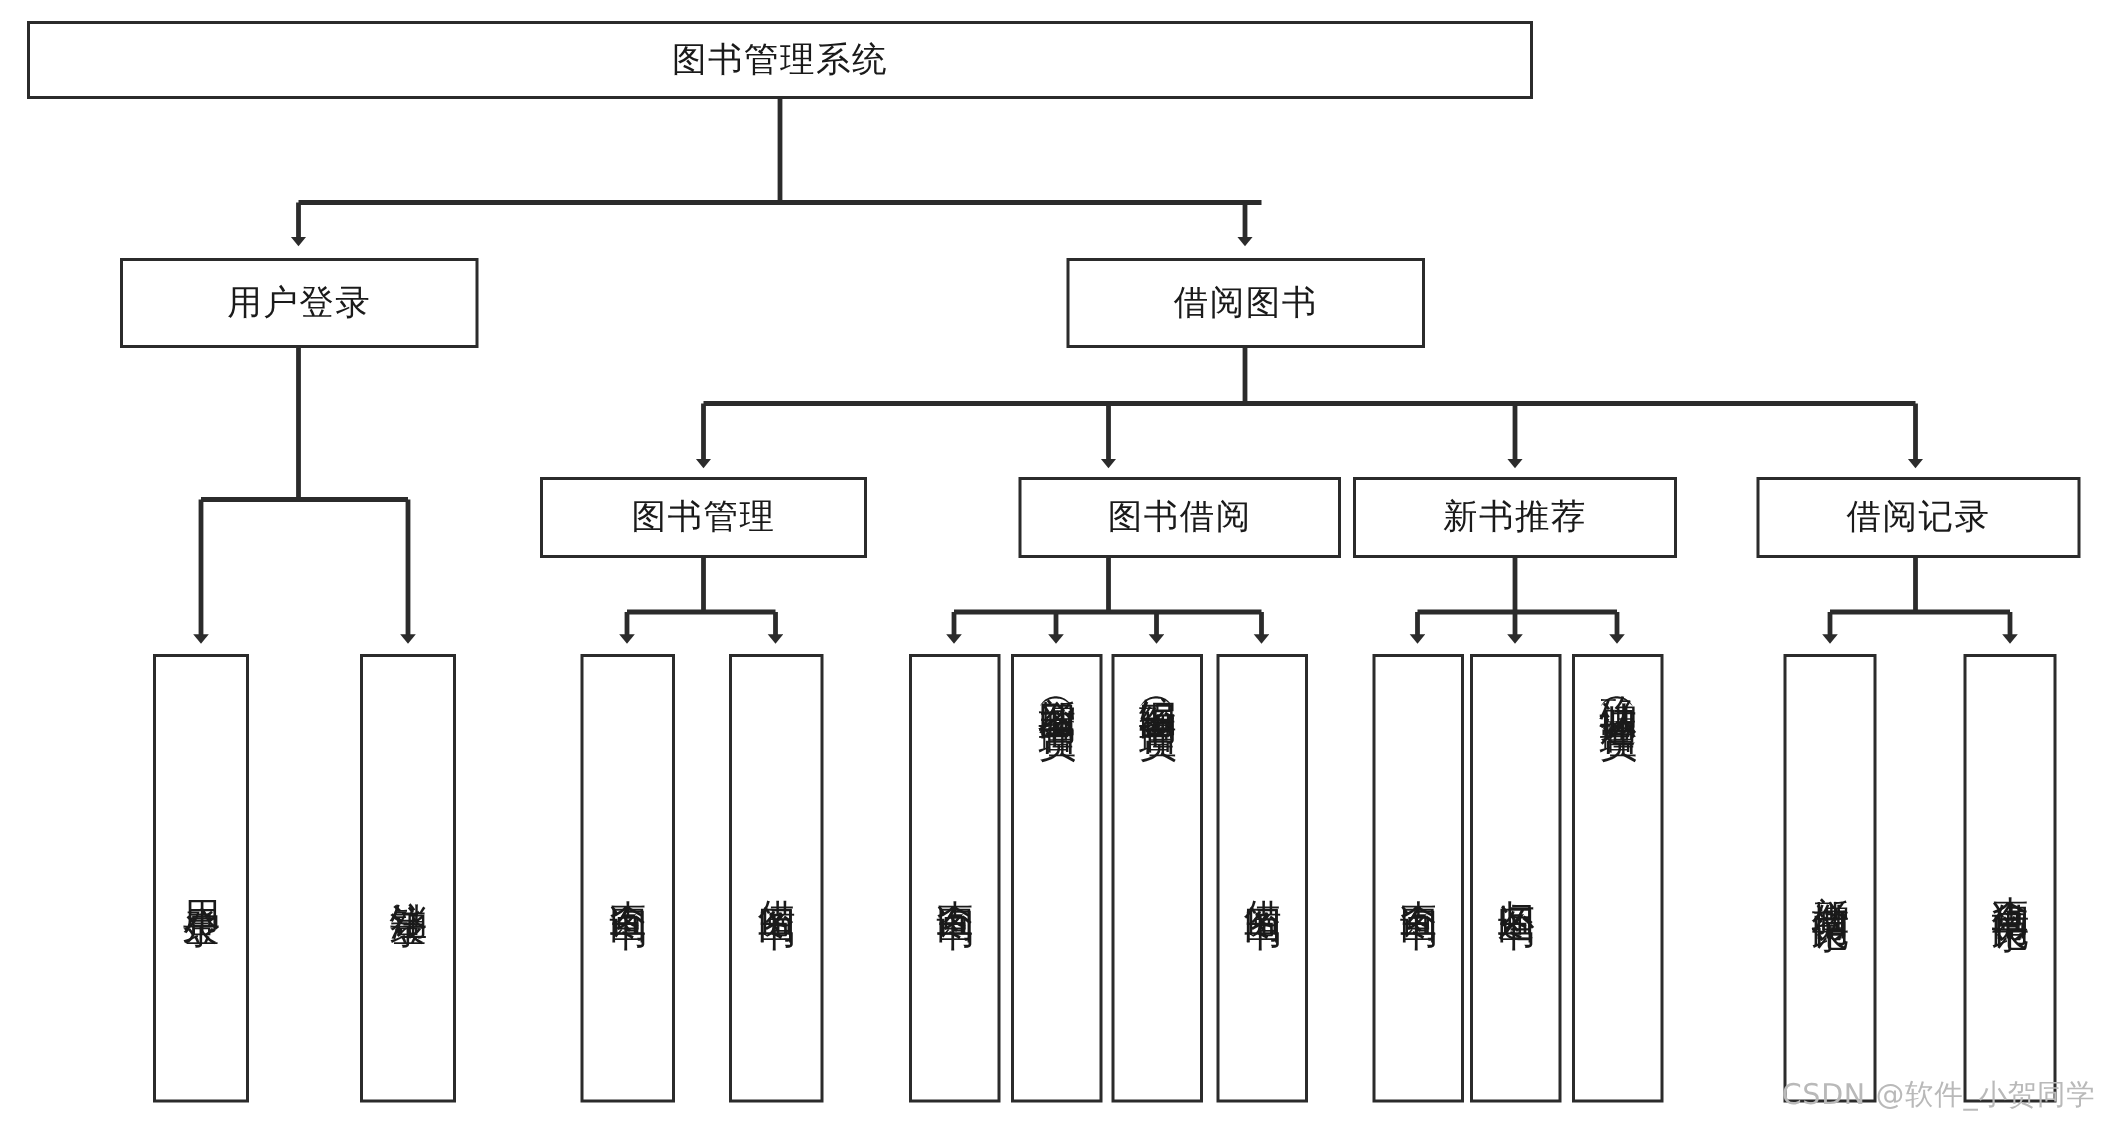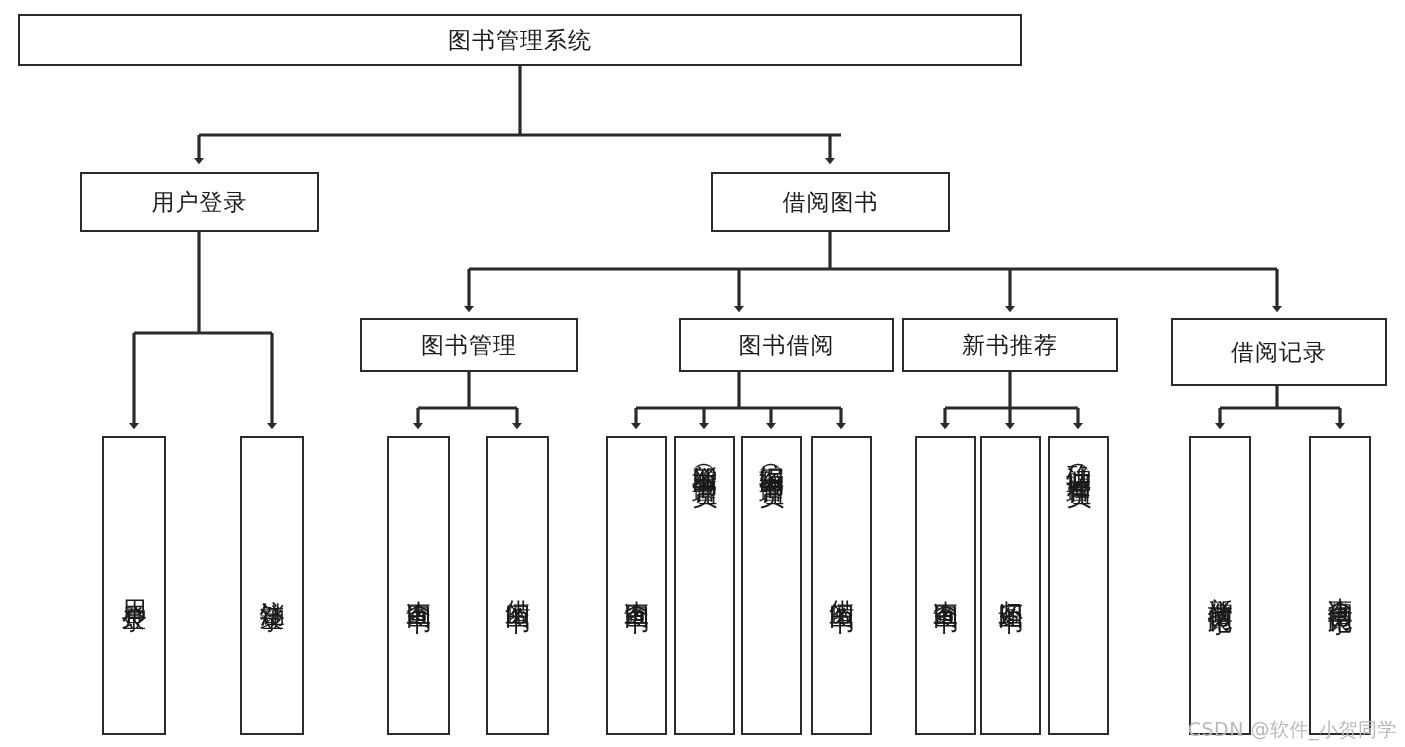--- a/index.html
+++ b/index.html
@@ -146,21 +146,21 @@
 
   <div class="node horiz" style="left:360px; top:318px; width:218px; height:54px;">
     <span class="label">图书管理</span>
   </div>
   <div class="node horiz" style="left:632px; top:318px; width:215px; height:54px;margin-left:47px;">
     <span class="label">图书借阅</span>
   </div>
   <div class="node horiz" style="left:902px; top:318px; width:216px; height:54px;">
     <span class="label">新书推荐</span>
   </div>
-  <div class="node horiz" style="left:1171px; top:318px; width:216px; height:68px;">
+  <div class="node horiz" style="left:1171px; top:318px; width:216px; height:54px;">
     <span class="label">借阅记录</span>
   </div>
 
   <div class="node vert short" style="left:102px; top:436px; width:64px; height:299px;">
     <span class="label">用户登录</span>
   </div>
   <div class="node vert short" style="left:240px; top:436px; width:64px; height:299px;">
     <span class="label">注销登录</span>
   </div>
 

